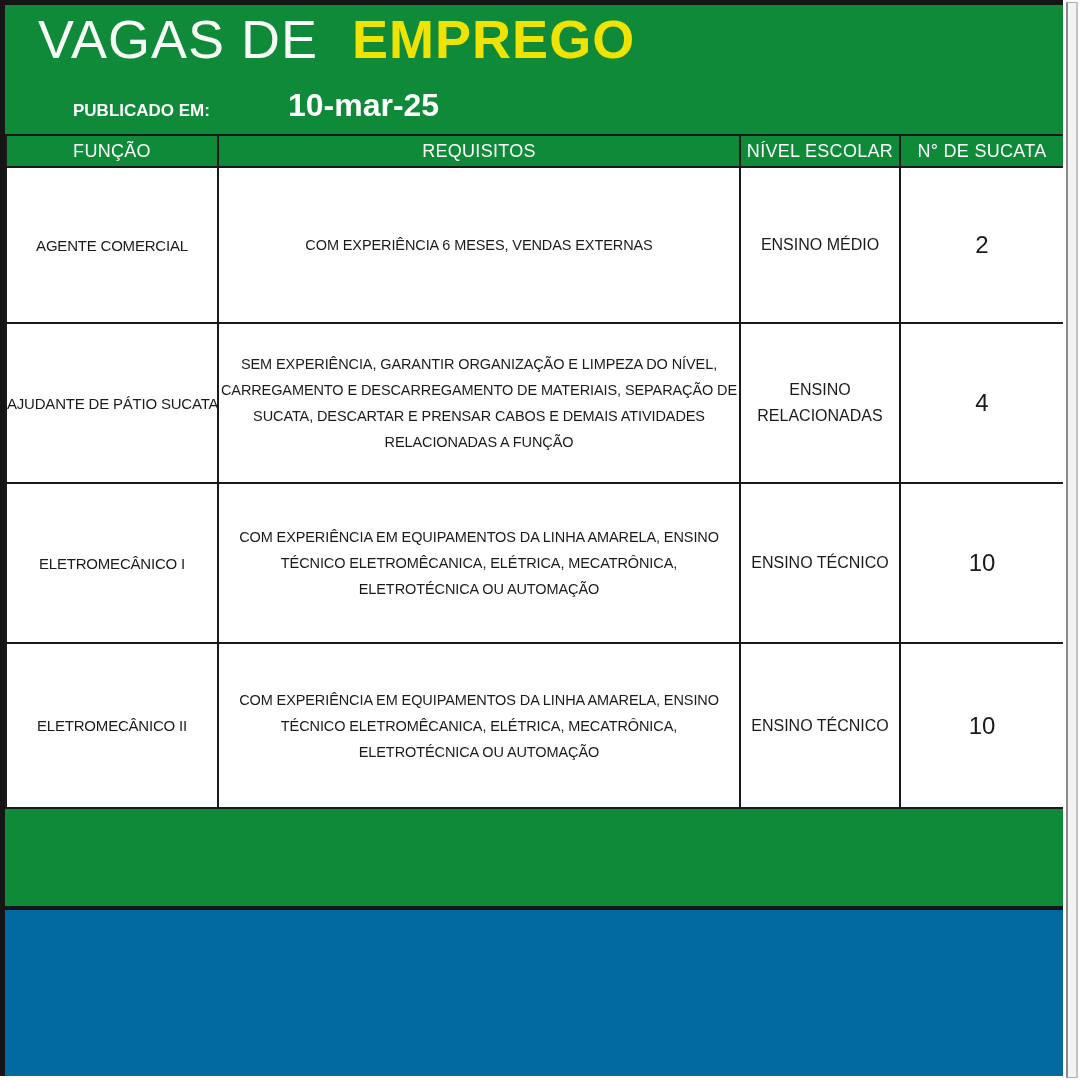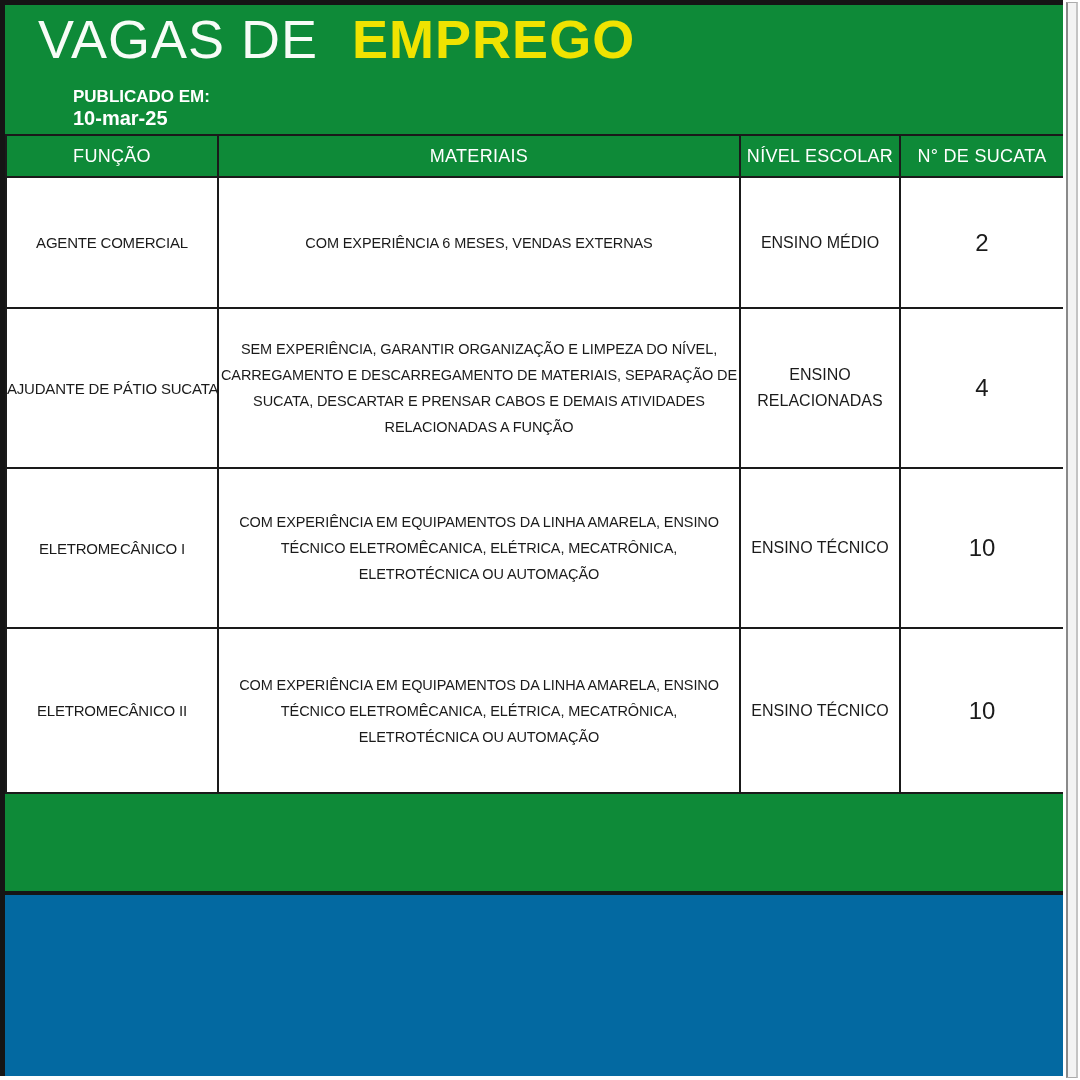--- a/index.html
+++ b/index.html
@@ -66,61 +66,61 @@
     line-height: 60px;
   }
   .title-white { color: #f7fcf7; }
   .title-yellow { color: #efe301; margin-left: 34px; font-weight: 600; }
   .pub-line {
     position: absolute;
     left: 68px;
     top: 82px;
     display: flex;
     align-items: baseline;
-    flex-direction: column;
   }
   .pub-label {
     color: #ffffff;
     font-weight: bold;
     font-size: 17px;
   }
   .pub-date {
     color: #ffffff;
     font-weight: bold;
-    font-size: 20px;
+    font-size: 32px;
+    margin-left: 78px;
   }
 
   
   table.vagas {
     width: 1058px;
     border-collapse: collapse;
     table-layout: fixed;
   }
   table.vagas col.c-funcao { width: 212px; }
   table.vagas col.c-req    { width: 522px; }
   table.vagas col.c-nivel  { width: 160px; }
   table.vagas col.c-vagas  { width: 164px; }
 
   table.vagas th, table.vagas td {
     border: 2px solid #1a1a1a;
     text-align: center;
     vertical-align: middle;
     color: #1b1b1b;
     padding: 0;
   }
-  tr.head-row { height: 42px; }
+  tr.head-row { height: 32px; }
   tr.head-row th {
     background: #0E8A38;
     color: #ffffff;
     font-weight: 500;
     font-size: 18px;
     letter-spacing: 0.3px;
     border-top: 2px solid #1a1a1a;
   }
-  tr.data-row       { height: 131px; background: #ffffff; }
+  tr.data-row       { height: 156px; background: #ffffff; }
   tr.data-row.r2    { height: 161px; }
   tr.data-row.r3    { height: 160px; }
   tr.data-row.r4    { height: 160px; }
   tr.data-row.r5    { height: 165px; }
 
   td.cell-funcao {
     font-size: 15px;
     white-space: nowrap;
     letter-spacing: -0.2px;
   }
@@ -168,21 +168,21 @@
     <table class="vagas">
       <colgroup>
         <col class="c-funcao">
           <col class="c-req">
           <col class="c-nivel">
           <col class="c-vagas">
       </colgroup>
       <thead>
         <tr class="head-row">
           <th>FUNÇÃO</th>
-          <th>MATERIAIS</th>
+          <th>REQUISITOS</th>
           <th>NÍVEL ESCOLAR</th>
           <th>N° DE SUCATA</th>
         </tr>
       </thead>
       <tbody>
         <tr class="data-row r1">
           <td class="cell-funcao">AGENTE COMERCIAL</td>
           <td class="cell-req">COM EXPERIÊNCIA 6 MESES, VENDAS EXTERNAS</td>
           <td class="cell-nivel">ENSINO MÉDIO</td>
           <td class="cell-vagas">2</td>

